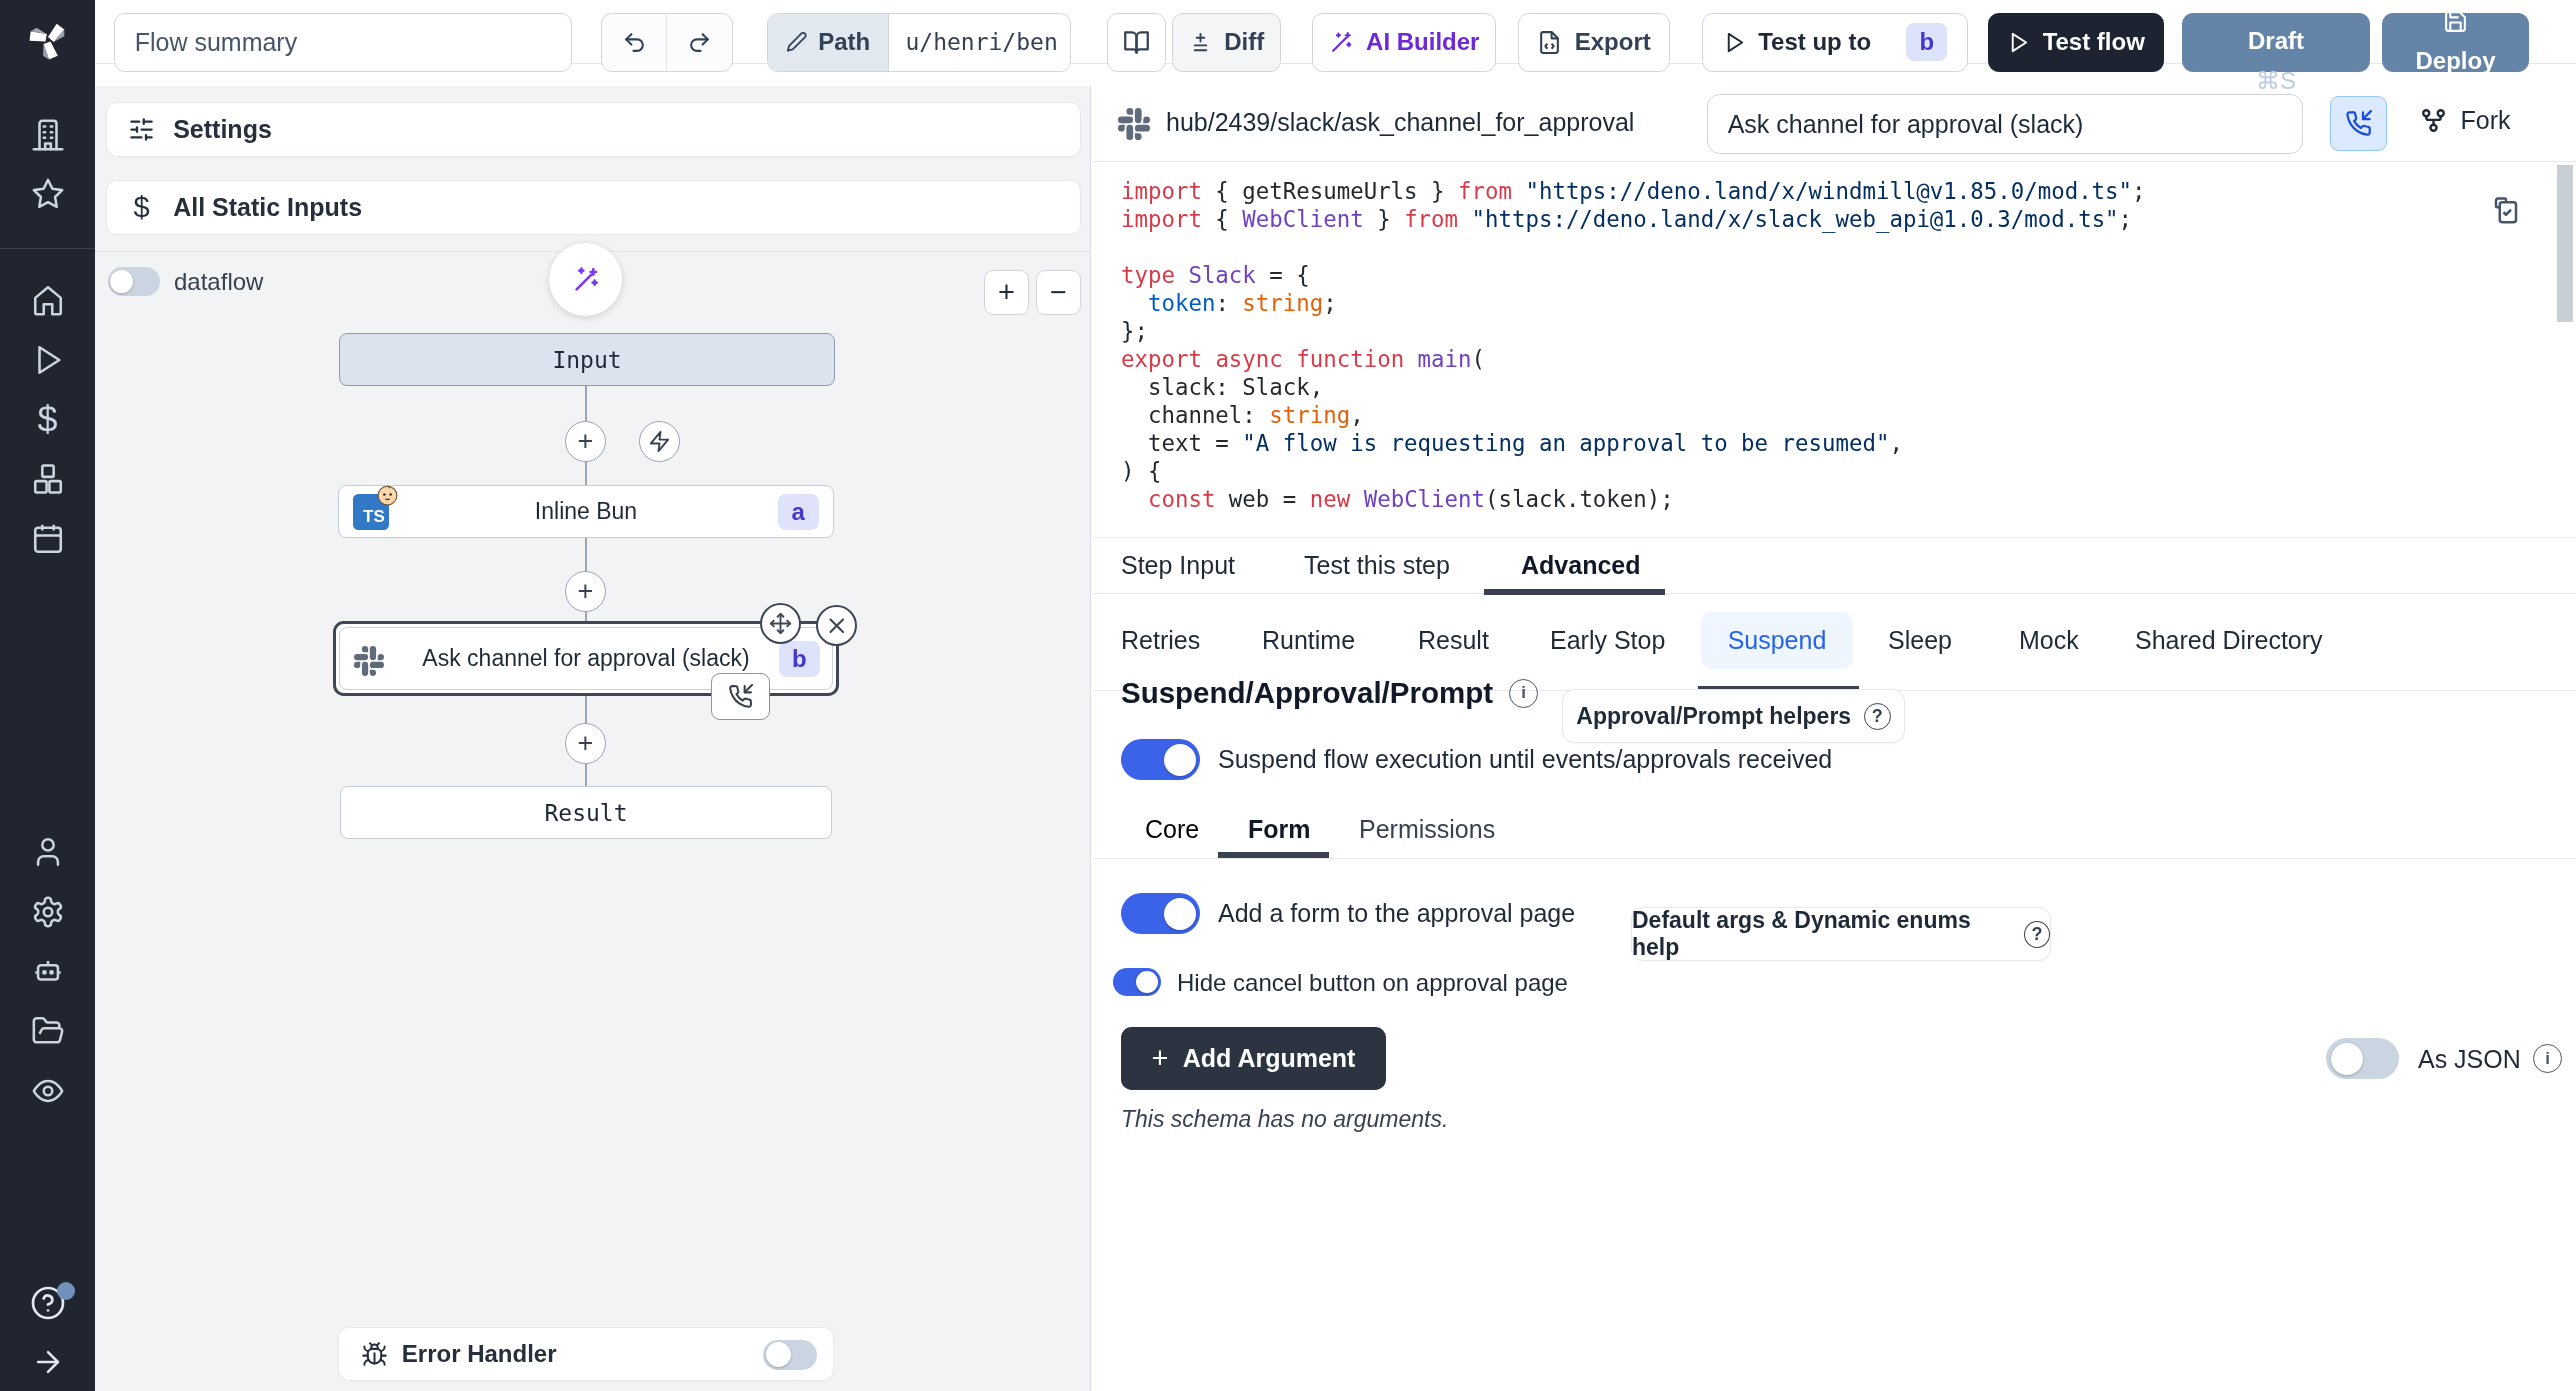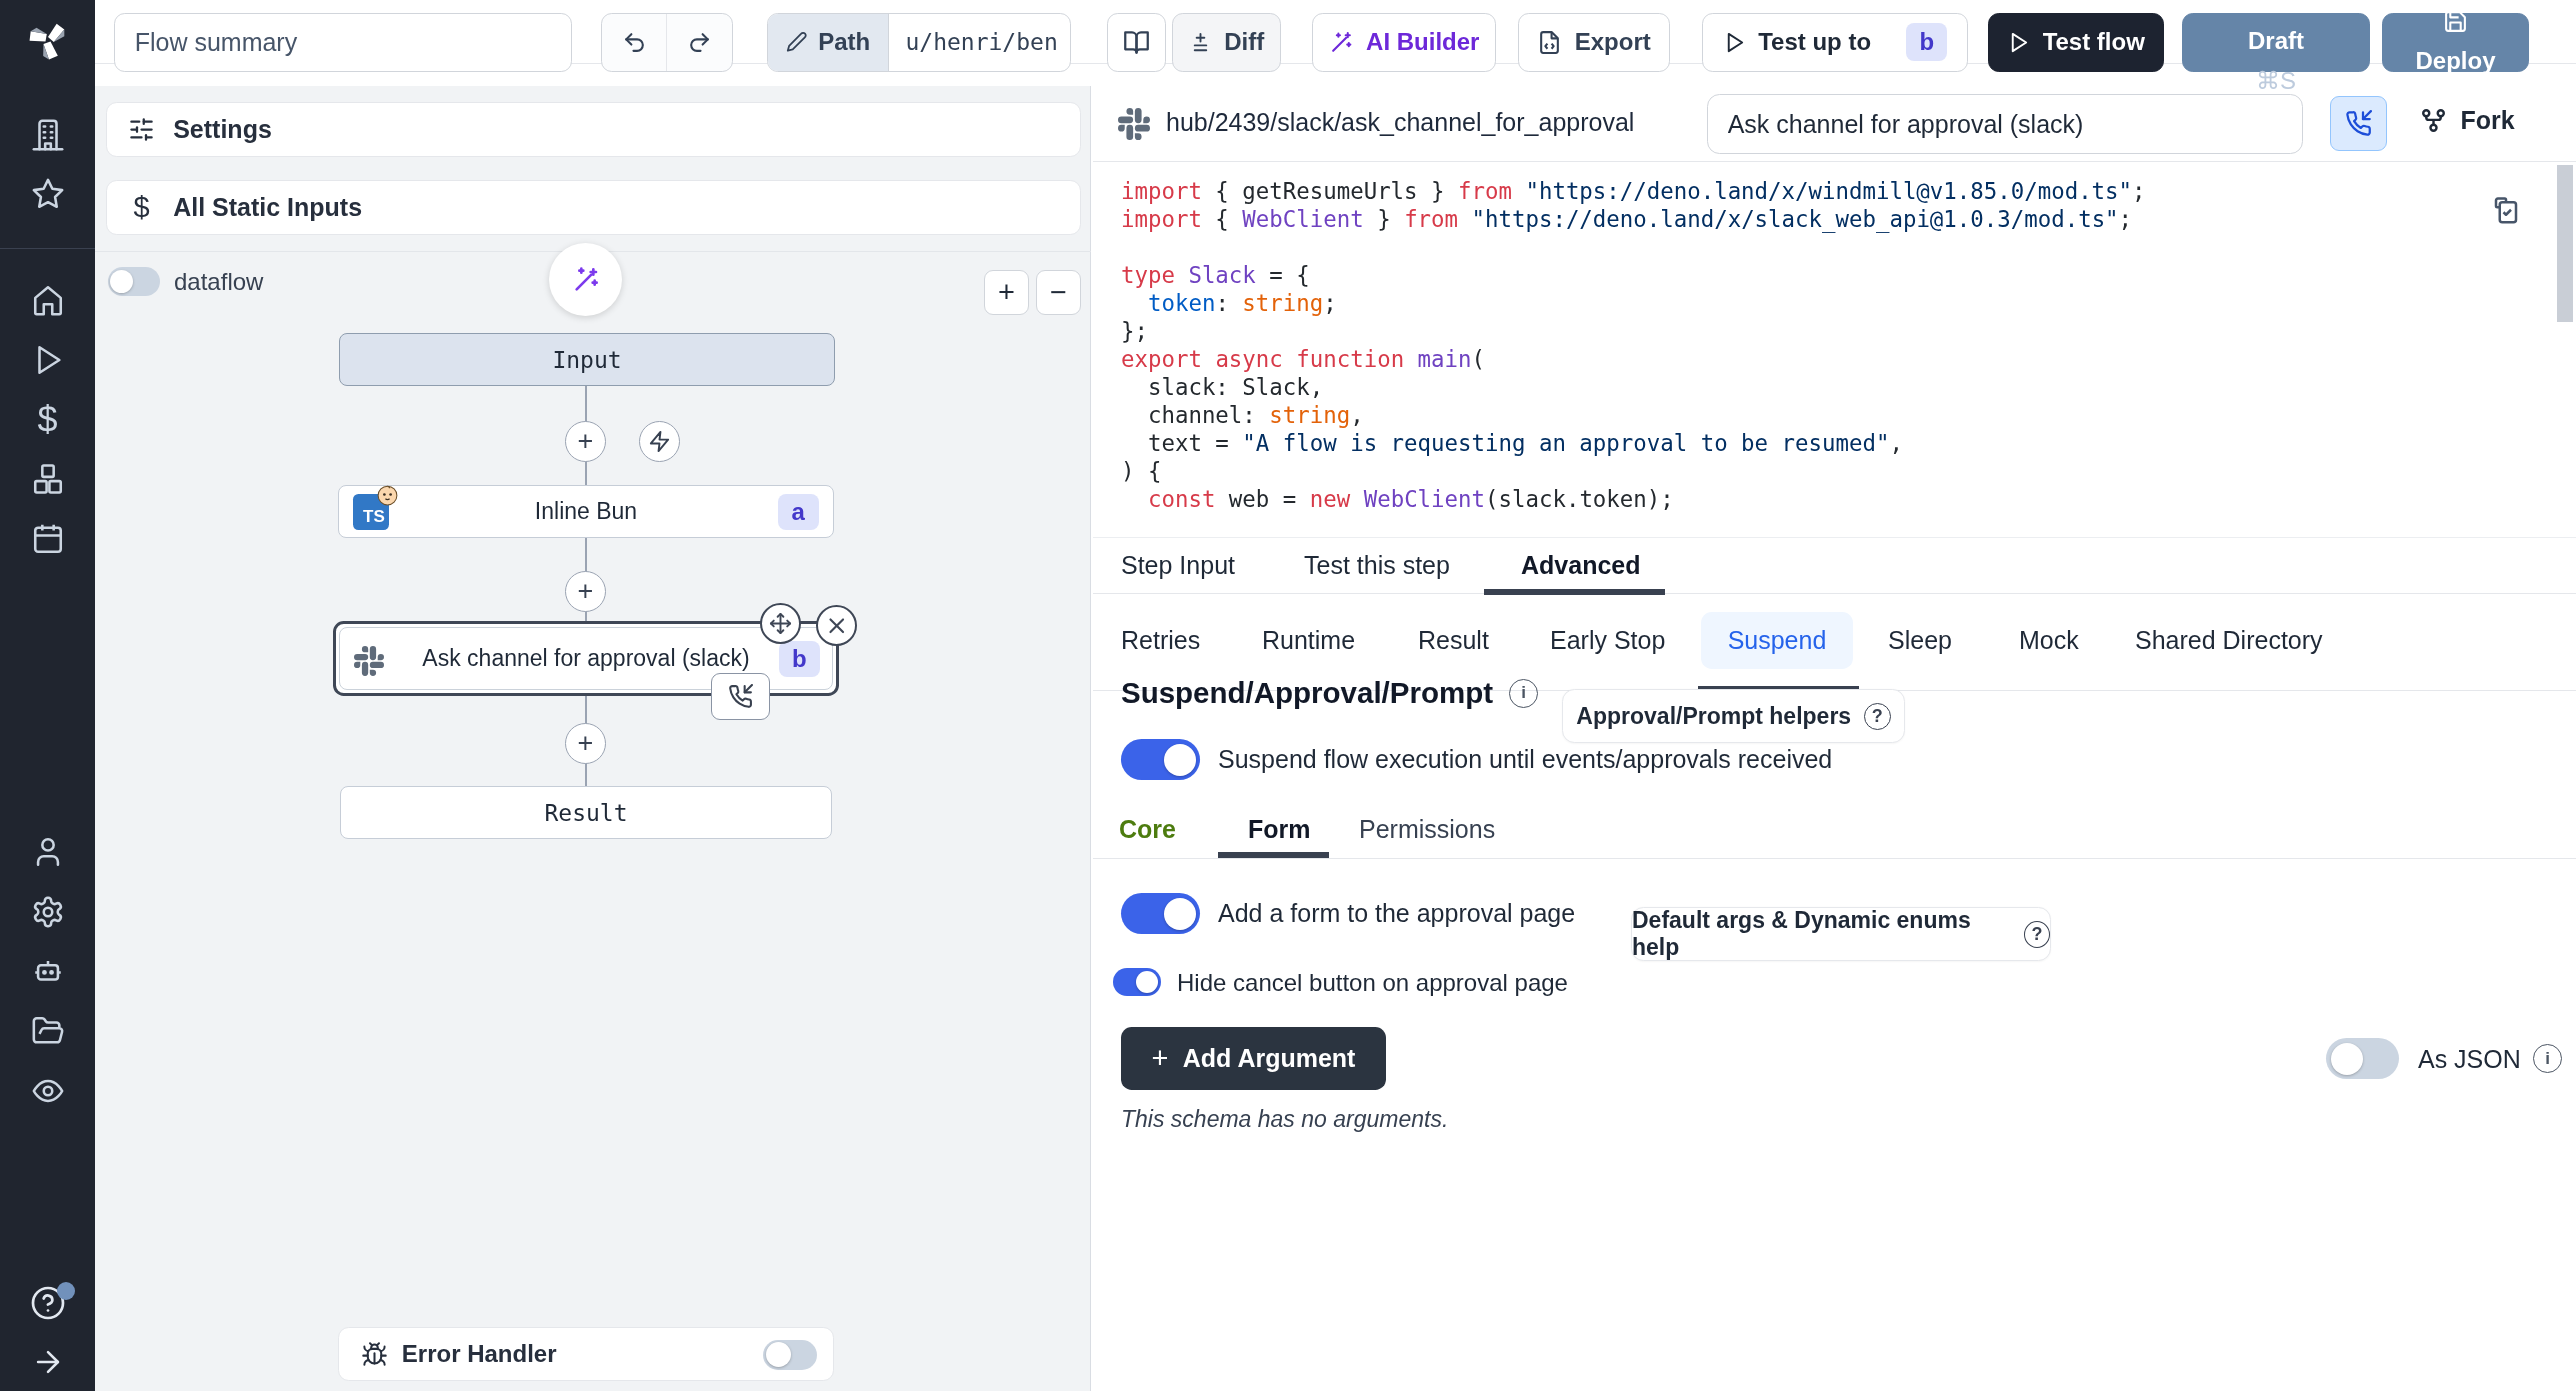--- a/index.html
+++ b/index.html
@@ -385,21 +385,21 @@
         </svg>
     </div>
     <div class="abs" style="left:1326px;top:19.7px;display:flex;align-items:center;gap:12.5px">
       <svg viewBox="0 0 24 24" width="29" height="29" fill="none" stroke="#1f2937" stroke-width="2">
           <circle cx="12" cy="18" r="2.5"></circle>
           <circle cx="6" cy="6" r="2.5"></circle>
           <circle cx="18" cy="6" r="2.5"></circle>
           <path d="M6 8.5v1a2 2 0 0 0 2 2h8a2 2 0 0 0 2-2v-1"></path>
           <path d="M12 11.5v4"></path>
         </svg>
-      <span style="font-size:25px;font-weight:700;color:#1f2937">Fork</span>
+      <span style="font-size:25px;font-weight:400;color:#1f2937">Fork</span>
     </div>
   </div>
 
   <div class="abs" style="left:0;top:78px;width:1483px;height:374px">
     <div class="code abs" style="left:28px;top:12.5px"><div><span class="tk-k">import</span><span class="tk-p"> { getResumeUrls } </span><span class="tk-k">from</span><span class="tk-p"> </span><span class="tk-s">"https://deno.land/x/windmill@v1.85.0/mod.ts"</span><span class="tk-p">;</span></div><div><span class="tk-k">import</span><span class="tk-p"> { </span><span class="tk-t">WebClient</span><span class="tk-p"> } </span><span class="tk-k">from</span><span class="tk-p"> </span><span class="tk-s">"https://deno.land/x/slack_web_api@1.0.3/mod.ts"</span><span class="tk-p">;</span></div><div>&nbsp;</div><div><span class="tk-k">type</span><span class="tk-p"> </span><span class="tk-t">Slack</span><span class="tk-p"> = {</span></div><div><span class="tk-p">  </span><span class="tk-b">token</span><span class="tk-p">: </span><span class="tk-o">string</span><span class="tk-p">;</span></div><div><span class="tk-p">};</span></div><div><span class="tk-k">export</span><span class="tk-p"> </span><span class="tk-k">async</span><span class="tk-p"> </span><span class="tk-k">function</span><span class="tk-p"> </span><span class="tk-t">main</span><span class="tk-p">(</span></div><div><span class="tk-p">  slack: Slack,</span></div><div><span class="tk-p">  channel: </span><span class="tk-o">string</span><span class="tk-p">,</span></div><div><span class="tk-p">  text = </span><span class="tk-s">"A flow is requesting an approval to be resumed"</span><span class="tk-p">,</span></div><div><span class="tk-p">) {</span></div><div><span class="tk-p">  </span><span class="tk-k">const</span><span class="tk-p"> web = </span><span class="tk-k">new</span><span class="tk-p"> </span><span class="tk-t">WebClient</span><span class="tk-p">(slack.token);</span></div></div>
     <svg class="abs" style="right:55px;top:32px" viewBox="0 0 24 24" width="30" height="30" fill="none" stroke="#475569" stroke-width="2" stroke-linejoin="round">
         <rect x="7" y="5" width="13" height="16" rx="2"></rect>
         <path d="M7 9H5a1 1 0 0 1-1-1V3.5A1.5 1.5 0 0 1 5.5 2H11a1 1 0 0 1 1 1v2"></path>
         <path d="m10 13 2 2 4-4"></path>
       </svg>
@@ -433,21 +433,21 @@
   <div class="hbtn" style="left:469px;top:583px;width:343px;height:54px">
     <span>Approval/Prompt helpers</span>
     <span class="qcirc">?</span>
   </div>
 
   <span class="tgl on" style="position:absolute;left:28px;top:653px;width:79px;height:41px">
       <span class="knob" style="right:4.5px;top:4.5px;width:32px;height:32px"></span>
     </span>
   <span class="abs" style="left:125px;top:659px;font-size:25px;color:#1f2937">Suspend flow execution until events/approvals received</span>
 
-  <span class="rp-tab" style="left:26px;top:729px;font-weight:700;color:#4d7c0f">Core</span>
+  <span class="rp-tab" style="left:52px;top:729px;font-weight:400;color:#000000">Core</span>
   <span class="rp-tab" style="left:155px;top:729px;font-weight:600;color:#111827">Form</span>
   <span class="rp-tab" style="left:266px;top:729px;font-weight:400;color:#374151">Permissions</span>
   <span class="abs" style="left:125px;top:766px;width:111px;height:6.3px;background:#394150"></span>
   <div class="abs" style="left:0;top:772px;width:1483px;border-top:1.8px solid #e5e7eb"></div>
 
   <span class="tgl on" style="position:absolute;left:28px;top:807px;width:79px;height:41px">
       <span class="knob" style="right:4.5px;top:4.5px;width:32px;height:32px"></span>
     </span>
   <span class="abs" style="left:125px;top:813px;font-size:25px;color:#1f2937">Add a form to the approval page</span>
   <div class="hbtn" style="left:538px;top:801px;width:420px;height:54px">

